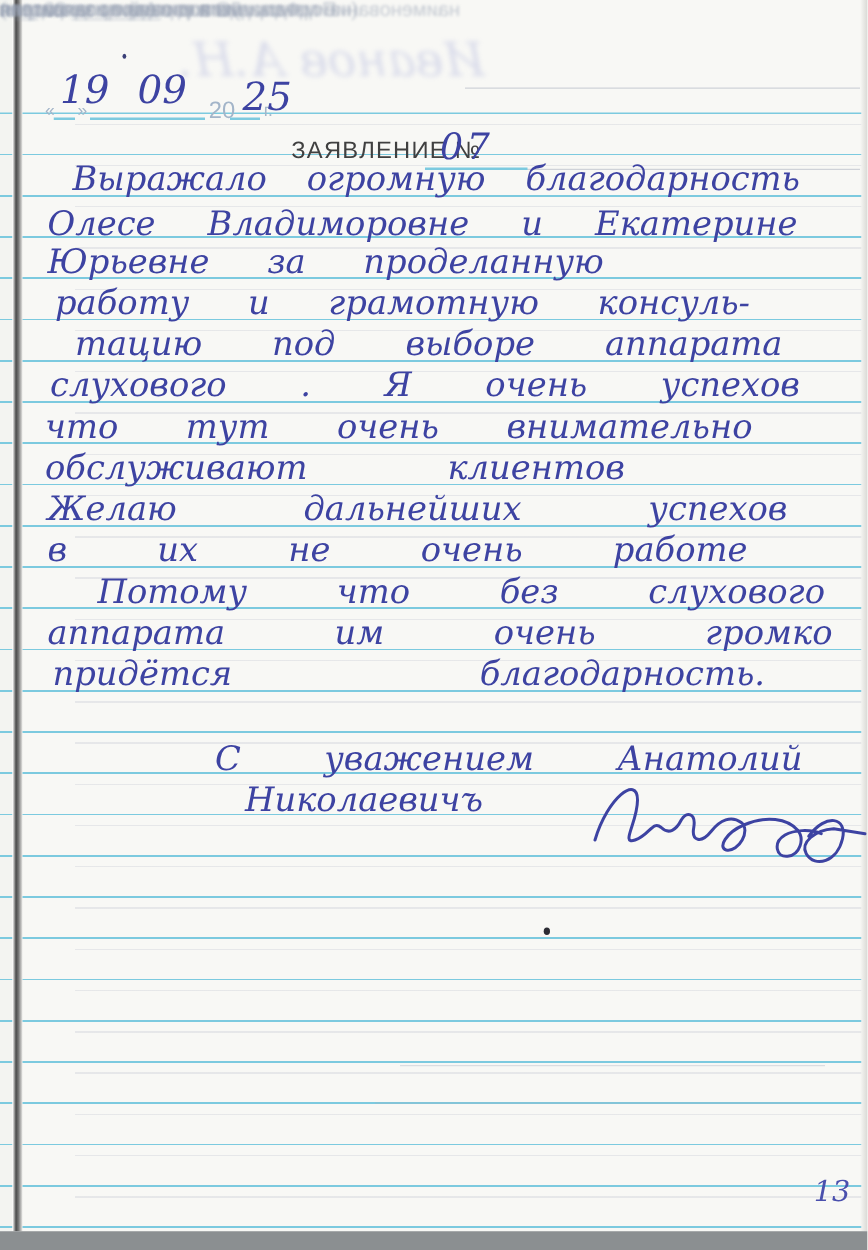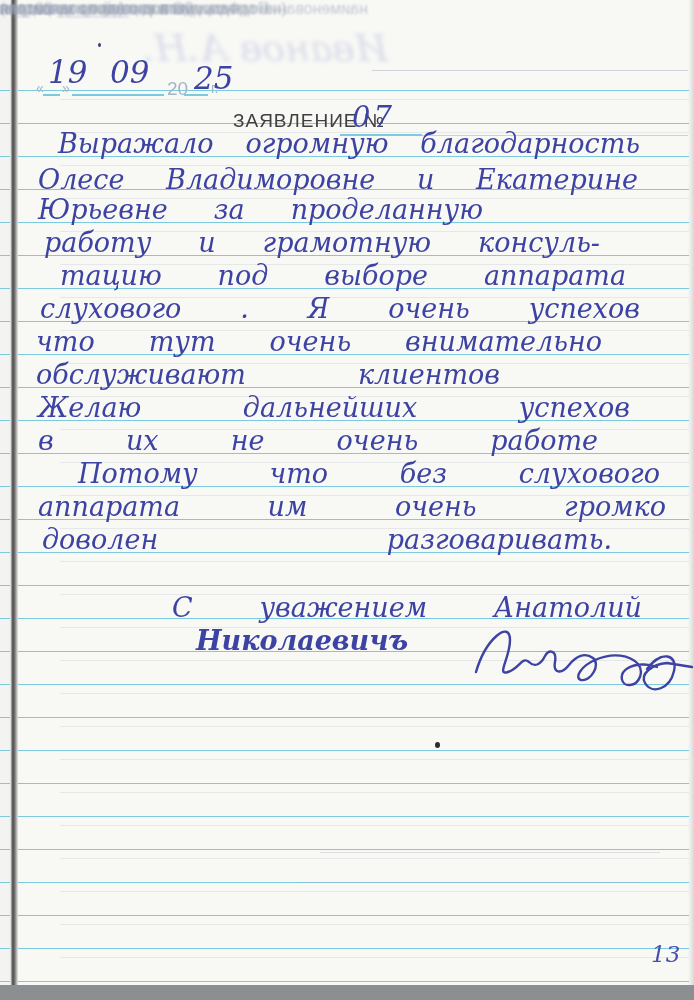--- a/index.html
+++ b/index.html
@@ -41,21 +41,21 @@
   #body-lines .bl:nth-of-type(5){left:44px;top:260px;width:566px;margin-left:16px;}
   #body-lines .bl:nth-of-type(6){left:40px;top:293px;width:600px;}
   #body-lines .bl:nth-of-type(7){left:36px;top:326px;width:566px;}
   #body-lines .bl:nth-of-type(8){left:36px;top:359px;width:464px;}
   #body-lines .bl:nth-of-type(9){left:38px;top:392px;width:592px;}
   #body-lines .bl:nth-of-type(10){left:38px;top:425px;width:560px;}
   #body-lines .bl:nth-of-type(11){left:34px;top:458px;width:582px;margin-left:44px;}
   #body-lines .bl:nth-of-type(12){left:38px;top:491px;width:628px;}
   #body-lines .bl:nth-of-type(13){left:42px;top:524px;width:570px;}
   .closing1{left:172px;top:592px;width:470px;font-size:27px;text-align:justify;text-align-last:justify;}
-  .closing2{left:196px;top:625px;font-size:27px;font-weight:bold;}
+  .closing2{left:196px;top:625px;font-size:27px;}
   .hw-day{left:48px;top:54px;font-size:31px;}
   .hw-month{left:110px;top:54px;font-size:31px;}
   .hw-year{left:194px;top:60px;font-size:31px;}
   .hw-number{left:352px;top:100px;font-size:29px;letter-spacing:3px;}
   .page-num{left:631px;top:941px;font-size:23px;color:var(--ink-light);margin-left:20px;}
   
   .printed{position:absolute;color:var(--printed);font-family:"Liberation Sans",sans-serif;}
   .p-oq{left:36px;top:80px;font-size:14px;}
   .p-cq{left:62px;top:80px;font-size:14px;}
   .p-20{left:167px;top:78px;font-size:19px;}
@@ -136,21 +136,21 @@
   <div class="hw bl">Юрьевне за проделанную</div>
   <div class="hw bl">работу и грамотную консуль-</div>
   <div class="hw bl">тацию под выборе аппарата</div>
   <div class="hw bl">слухового . Я очень успехов</div>
   <div class="hw bl">что тут очень внимательно</div>
   <div class="hw bl">обслуживают клиентов</div>
   <div class="hw bl">Желаю дальнейших успехов</div>
   <div class="hw bl">в их не очень работе</div>
   <div class="hw bl">Потому что без слухового</div>
   <div class="hw bl">аппарата им очень громко</div>
-  <div class="hw bl">доволен разговаривать.</div>
+  <div class="hw bl">придётся благодарность.</div>
 </div>
 
 <div class="hw closing1">С уважением Анатолий</div>
 <div class="hw closing2">Николаевичъ</div>
 
 <svg class="signature" width="232" height="88" viewBox="0 0 232 88">
   <g fill="none" stroke="#3d43a2" stroke-width="2.4" stroke-linecap="round" stroke-linejoin="round">
     <path d="M14 60 C24 26 48 8 48 28 C48 46 34 64 46 60 C58 56 60 44 67 50 C73 56 79 52 83 44 C87 37 95 38 93 50 C91 61 99 63 107 53 C114 44 123 40 131 46 C139 52 129 70 119 68 C112 66 119 54 133 48 C151 40 168 43 176 52 C182 59 178 72 168 73 C159 74 156 62 166 56 C173 52 186 51 195 55"></path>
     <path d="M185 57 C199 38 216 42 212 59 C208 77 190 83 183 71 C178 62 190 52 205 51 L230 55"></path>
   </g>

